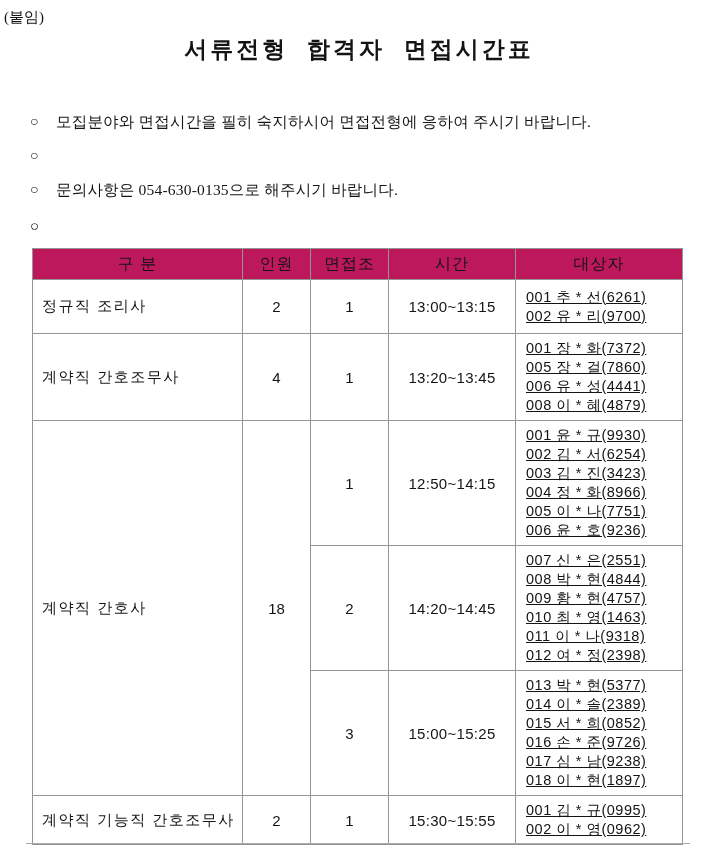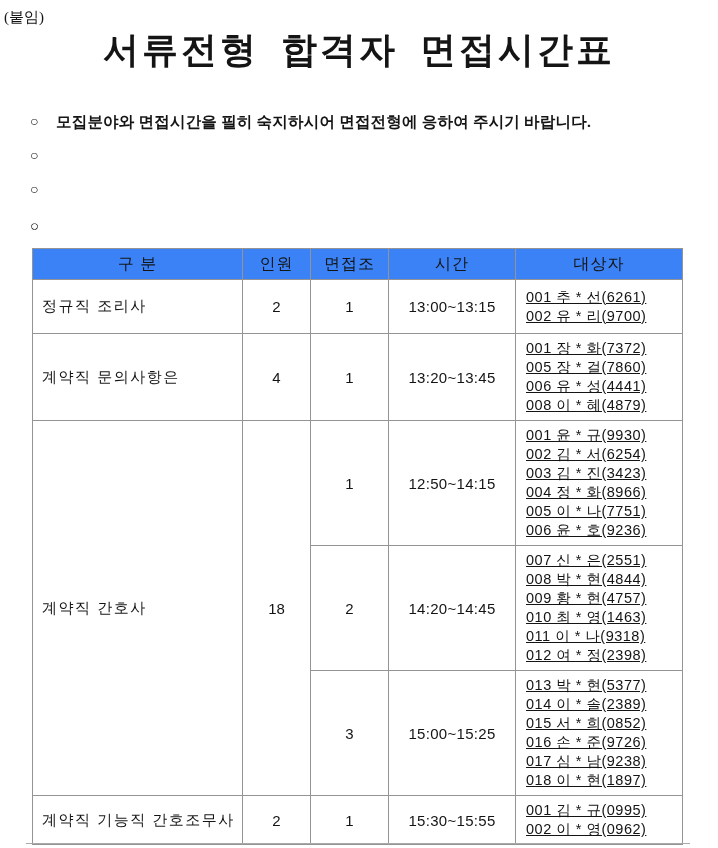--- a/index.html
+++ b/index.html
@@ -11,39 +11,39 @@
     color: #141414;
     overflow: hidden;
   }
   .attach-label {
     position: absolute; top: 8px; left: 4px;
     font-size: 15px;
   }
   .doc-title {
     padding-top: 30px;
     text-align: center;
-    font-size: 36px;
+    font-size: 23px;
     font-weight: bold;
     letter-spacing: 3px;
     word-spacing: 10px;
     line-height: 40px;
   }
   .notices { margin: 36px 24px 0 30px; }
   .notice {
     display: flex;
     font-size: 15.5px;
     line-height: 31px;
     margin-bottom: 3px;
     letter-spacing: 0.2px;
   }
   .notice .marker {
     width: 26px; flex: 0 0 26px;
     font-size: 14px; line-height: 31px;
   }
-  .notice .ntext { white-space: pre-line; font-weight: bold; }
+  .notice .ntext { white-space: pre-line; }
   .schedule-heading {
     display: flex;
     margin: 8px 24px 8px 30px;
     font-weight: bold;
     font-size: 16.5px;
     line-height: 27px;
   }
   .schedule-heading .marker {
     width: 26px; flex: 0 0 26px;
     font-size: 15px; line-height: 27px;
@@ -52,21 +52,21 @@
     margin-left: 32px;
     border-collapse: collapse;
     table-layout: fixed;
     width: 650px;
     font-family: "Liberation Sans", "DejaVu Sans", sans-serif;
   }
   table.sched th, table.sched td {
     border: 1px solid #949494;
   }
   table.sched th {
-    background: #3b82f6;
+    background: #be185d;
     font-weight: normal;
     font-size: 16px;
     letter-spacing: 1px;
     height: 31px;
     text-align: center;
   }
   td.cat {
     text-align: left;
     padding-left: 9px;
     font-size: 15px;
@@ -112,20 +112,21 @@
 <div class="notices">
   <div class="notice">
     <span class="marker">○</span>
     <span class="ntext">모집분야와 면접시간을 필히 숙지하시어 면접전형에 응하여 주시기 바랍니다.</span>
   </div>
   <div class="notice">
     <span class="marker">○</span>
   </div>
   <div class="notice">
     <span class="marker">○</span>
+    <span class="ntext">문의사항은 054-630-0135으로 해주시기 바랍니다.</span>
   </div>
 </div>
 
 <div class="schedule-heading">
   <span class="marker">○</span>
 </div>
 
 <table class="sched">
   <colgroup>
     <col style="width:210px">
@@ -146,21 +147,21 @@
   <tbody>
     <tr class="r-cook">
       <td class="cat">정규직 조리사</td>
       <td class="num">2</td>
       <td class="grp">1</td>
       <td class="time">13:00~13:15</td>
       <td class="cand">001 추 * 선(6261)
 002 유 * 리(9700)</td>
     </tr>
     <tr class="r-office">
-      <td class="cat">계약직 문의사항은</td>
+      <td class="cat">계약직 간호조무사</td>
       <td class="num">4</td>
       <td class="grp">1</td>
       <td class="time">13:20~13:45</td>
       <td class="cand">001 장 * 화(7372)
 005 장 * 걸(7860)
 006 유 * 성(4441)
 008 이 * 혜(4879)</td>
     </tr>
     <tr class="r-n1">
       <td class="cat" rowspan="3">계약직 간호사</td>

